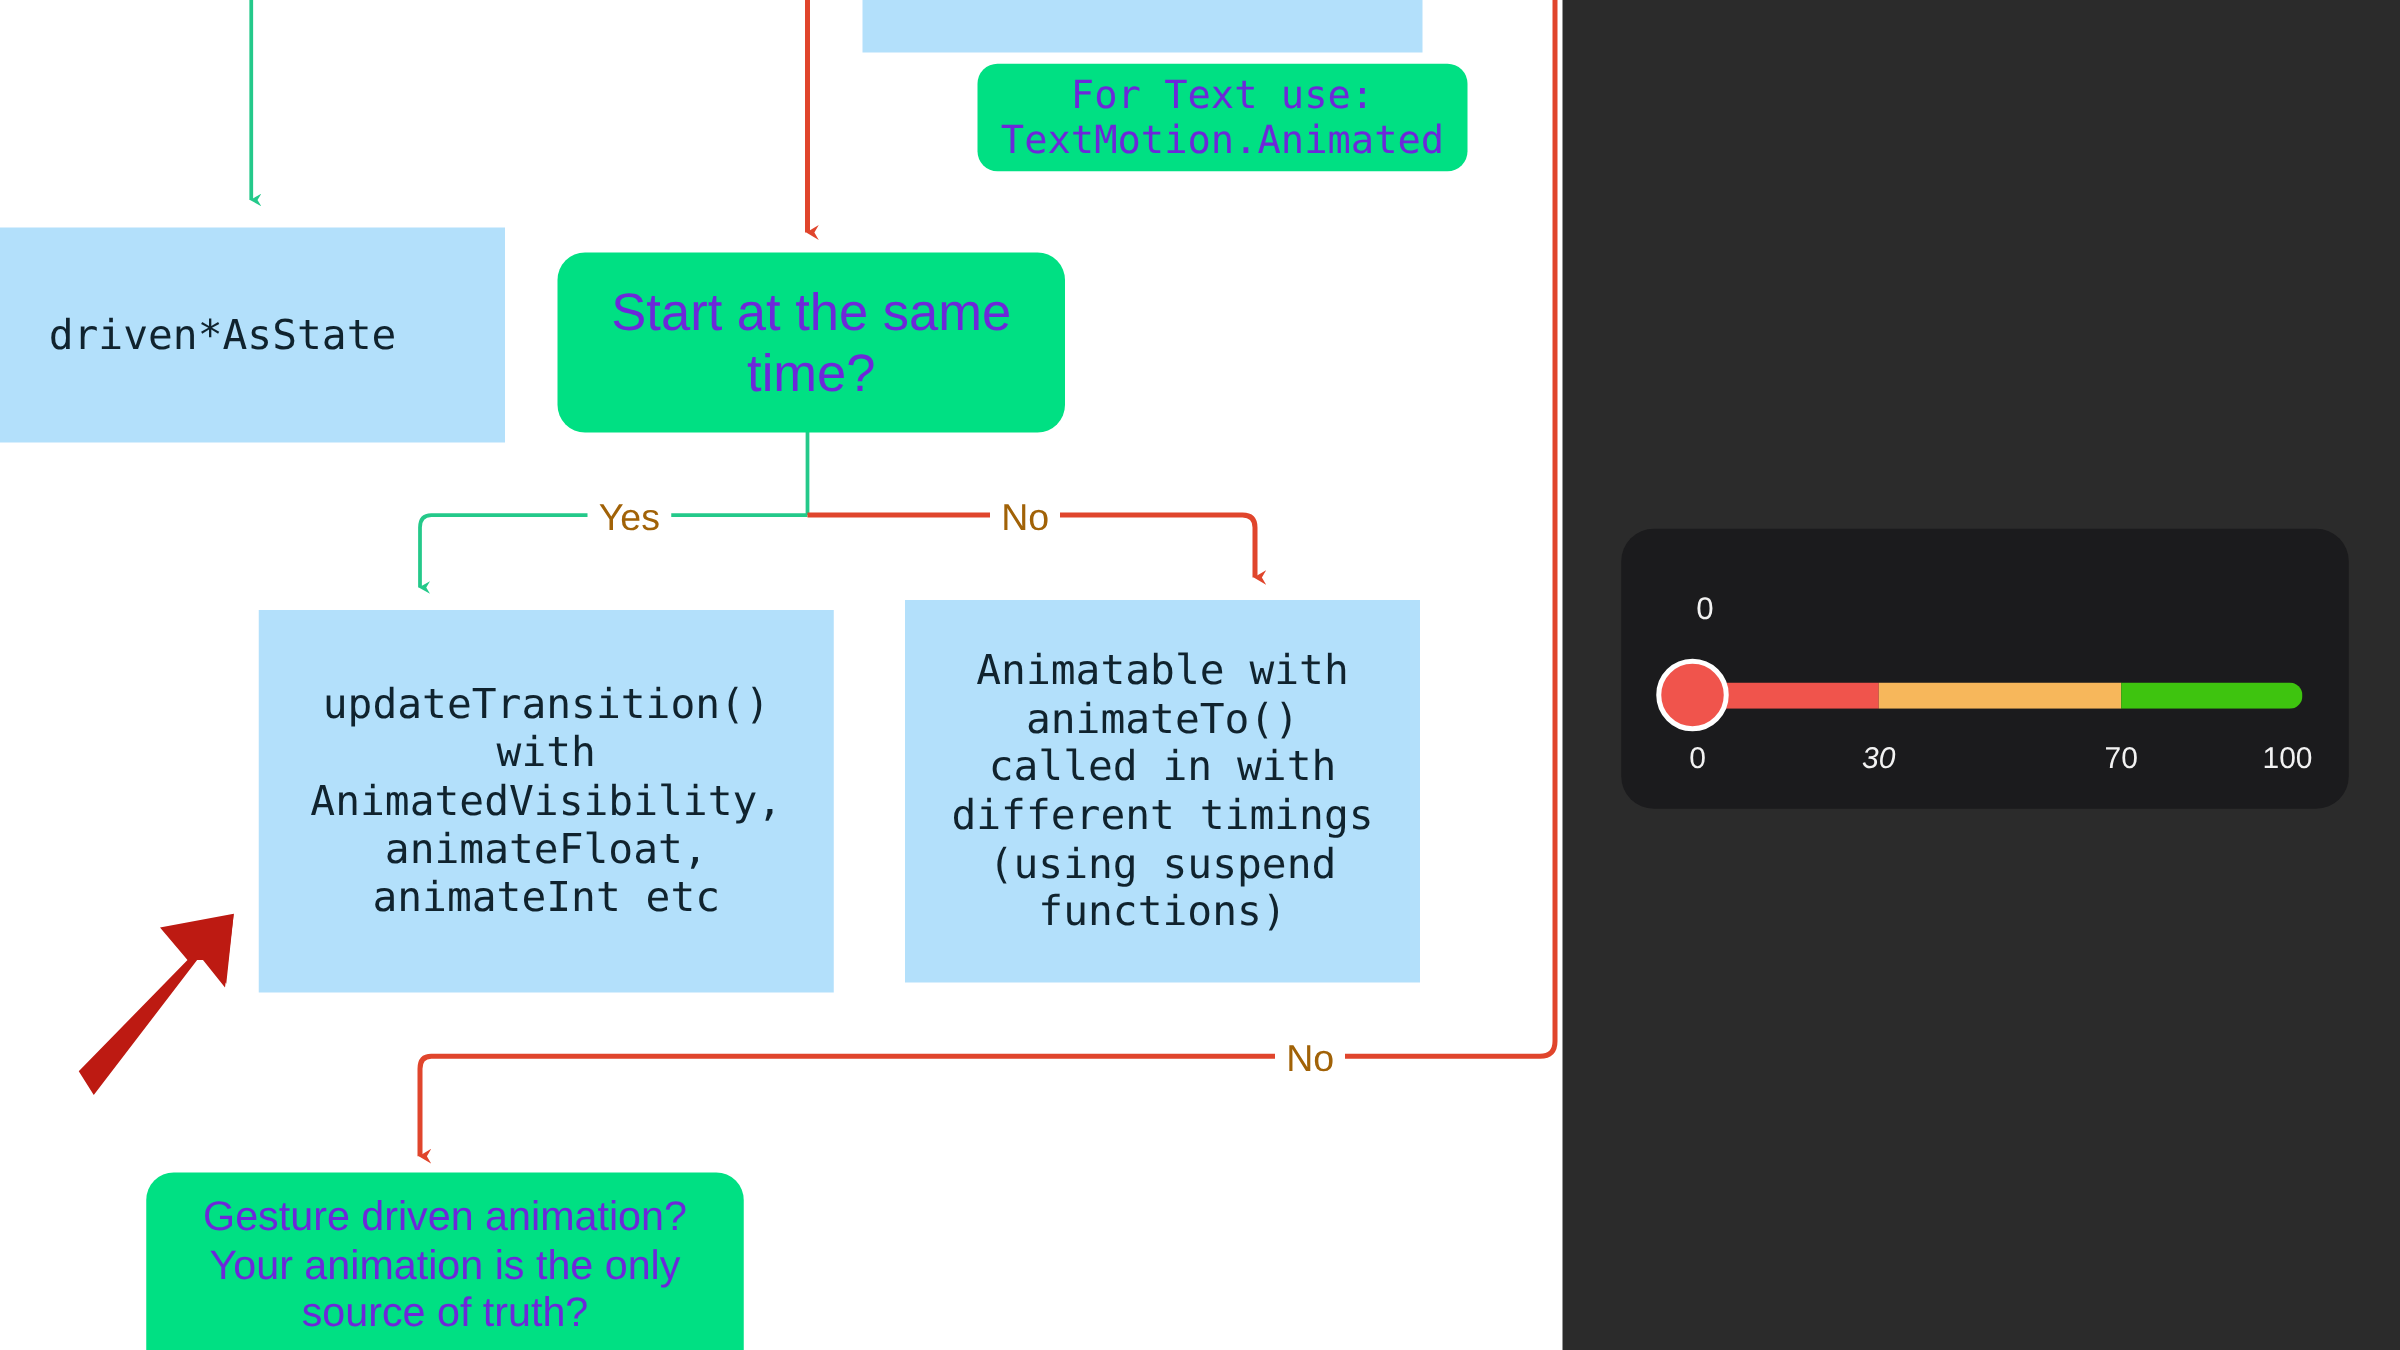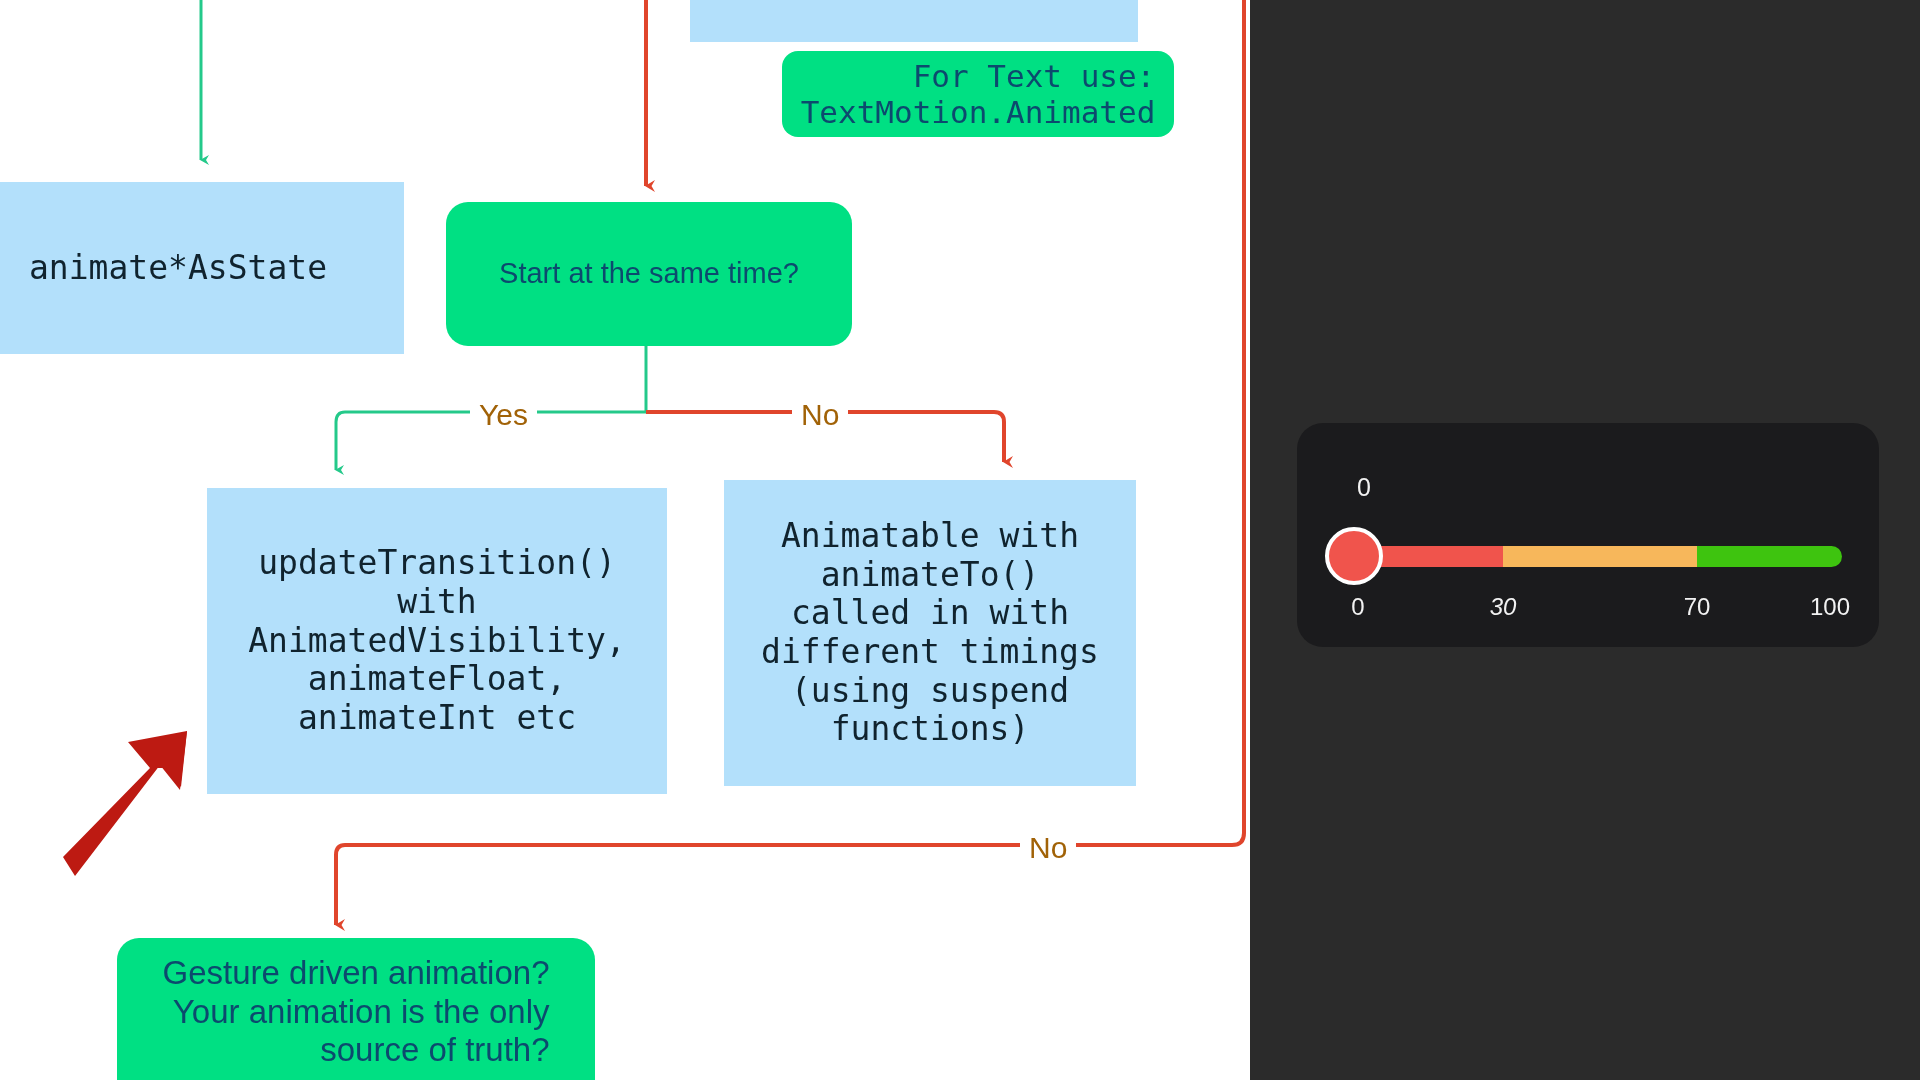--- a/index.html
+++ b/index.html
@@ -7,22 +7,22 @@
        font-family:"Liberation Sans",sans-serif;}
   #stage{position:relative;width:1920px;height:1080px;overflow:hidden;background:#fff;}
 
   
   #diagram-canvas{position:absolute;left:0;top:0;width:1250px;height:1080px;background:#ffffff;overflow:hidden;}
   #diagram-svg{position:absolute;left:0;top:0;width:1250px;height:1080px;}
 
   .node{position:absolute;box-sizing:border-box;display:flex;align-items:center;
         justify-content:center;text-align:center;}
   .node-blue{background:#b3e0fb;color:#10232e;font-family:"DejaVu Sans Mono","Liberation Mono",monospace;}
-  .node-green{background:#00e083;color:#0c4a6e;border-radius:16px;
-              font-family:"Liberation Sans",sans-serif;text-align:right;}
+  .node-green{background:#00e083;color:#6d28d9;border-radius:16px;
+              font-family:"Liberation Sans",sans-serif;}
   .node-green.mono{font-family:"DejaVu Sans Mono","Liberation Mono",monospace;}
   .node-inner{white-space:pre-line;line-height:1.17;}
 
   .edge-label{position:absolute;color:#a16207;font-size:30px;font-family:"Liberation Sans",sans-serif;
               background:#fff;padding:0 9px;line-height:1;}
 
   
   #right-panel{position:absolute;left:1250px;top:0;width:670px;height:1080px;background:#2b2b2b;}
   #slider-card{position:absolute;left:47px;top:423px;width:582px;height:224px;
                background:#1b1b1d;border-radius:26px;}
@@ -75,24 +75,24 @@
     <div class="node node-blue" style="left:690px;top:-66px;width:448px;height:108px;font-size:31px;">
       <span class="node-inner">animateVectorAsState</span>
     </div>
 
     <div class="node node-green mono" style="left:782px;top:51px;width:392px;height:86px;font-size:31px;">
       <span class="node-inner">For Text use:
 TextMotion.Animated</span>
     </div>
 
     <div class="node node-blue" style="left:-48px;top:182px;width:452px;height:172px;font-size:33px;">
-      <span class="node-inner">animate*AsState</span>
+      <span class="node-inner">driven*AsState</span>
     </div>
 
-    <div class="node node-green" style="left:446px;top:202px;width:406px;height:144px;font-size:29px;border-radius:22px;">
+    <div class="node node-green" style="left:446px;top:202px;width:406px;height:144px;font-size:42px;border-radius:22px;">
       <span class="node-inner">Start at the same time?</span>
     </div>
 
     <div class="node node-blue" style="left:724px;top:480px;width:412px;height:306px;font-size:33px;">
       <span class="node-inner">Animatable with
 animateTo()
 called in with
 different timings
 (using suspend
 functions)</span>

